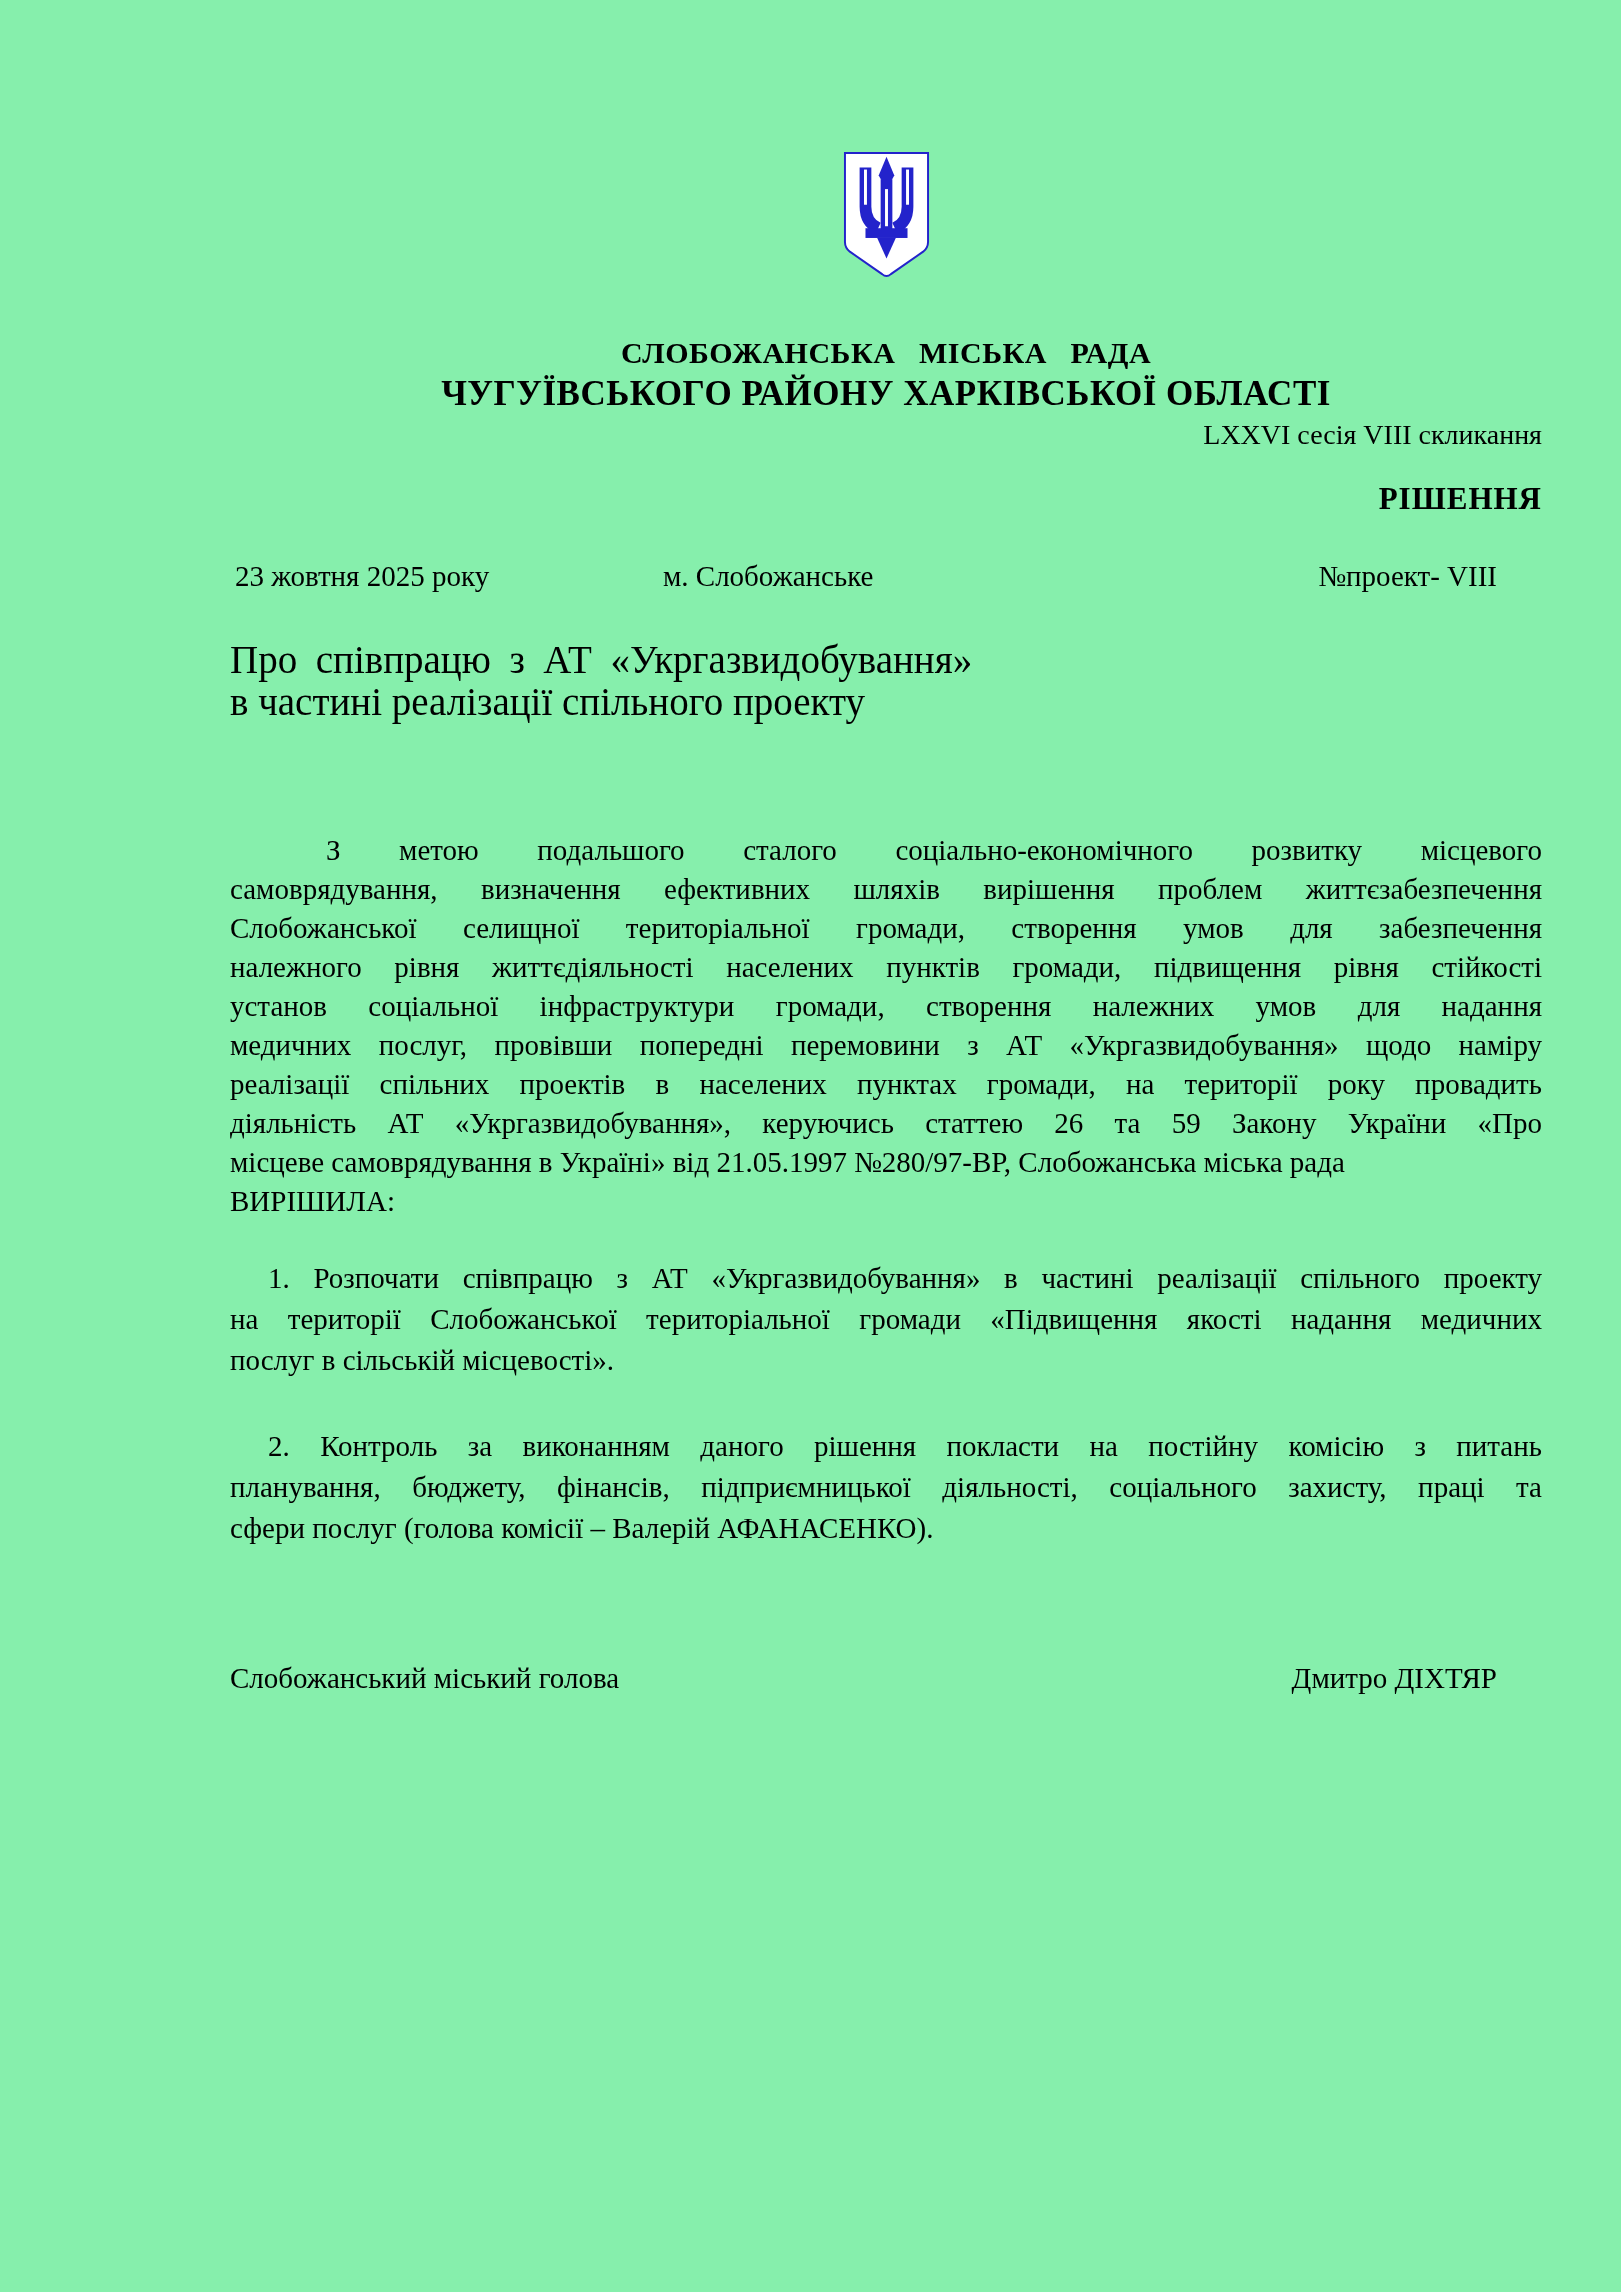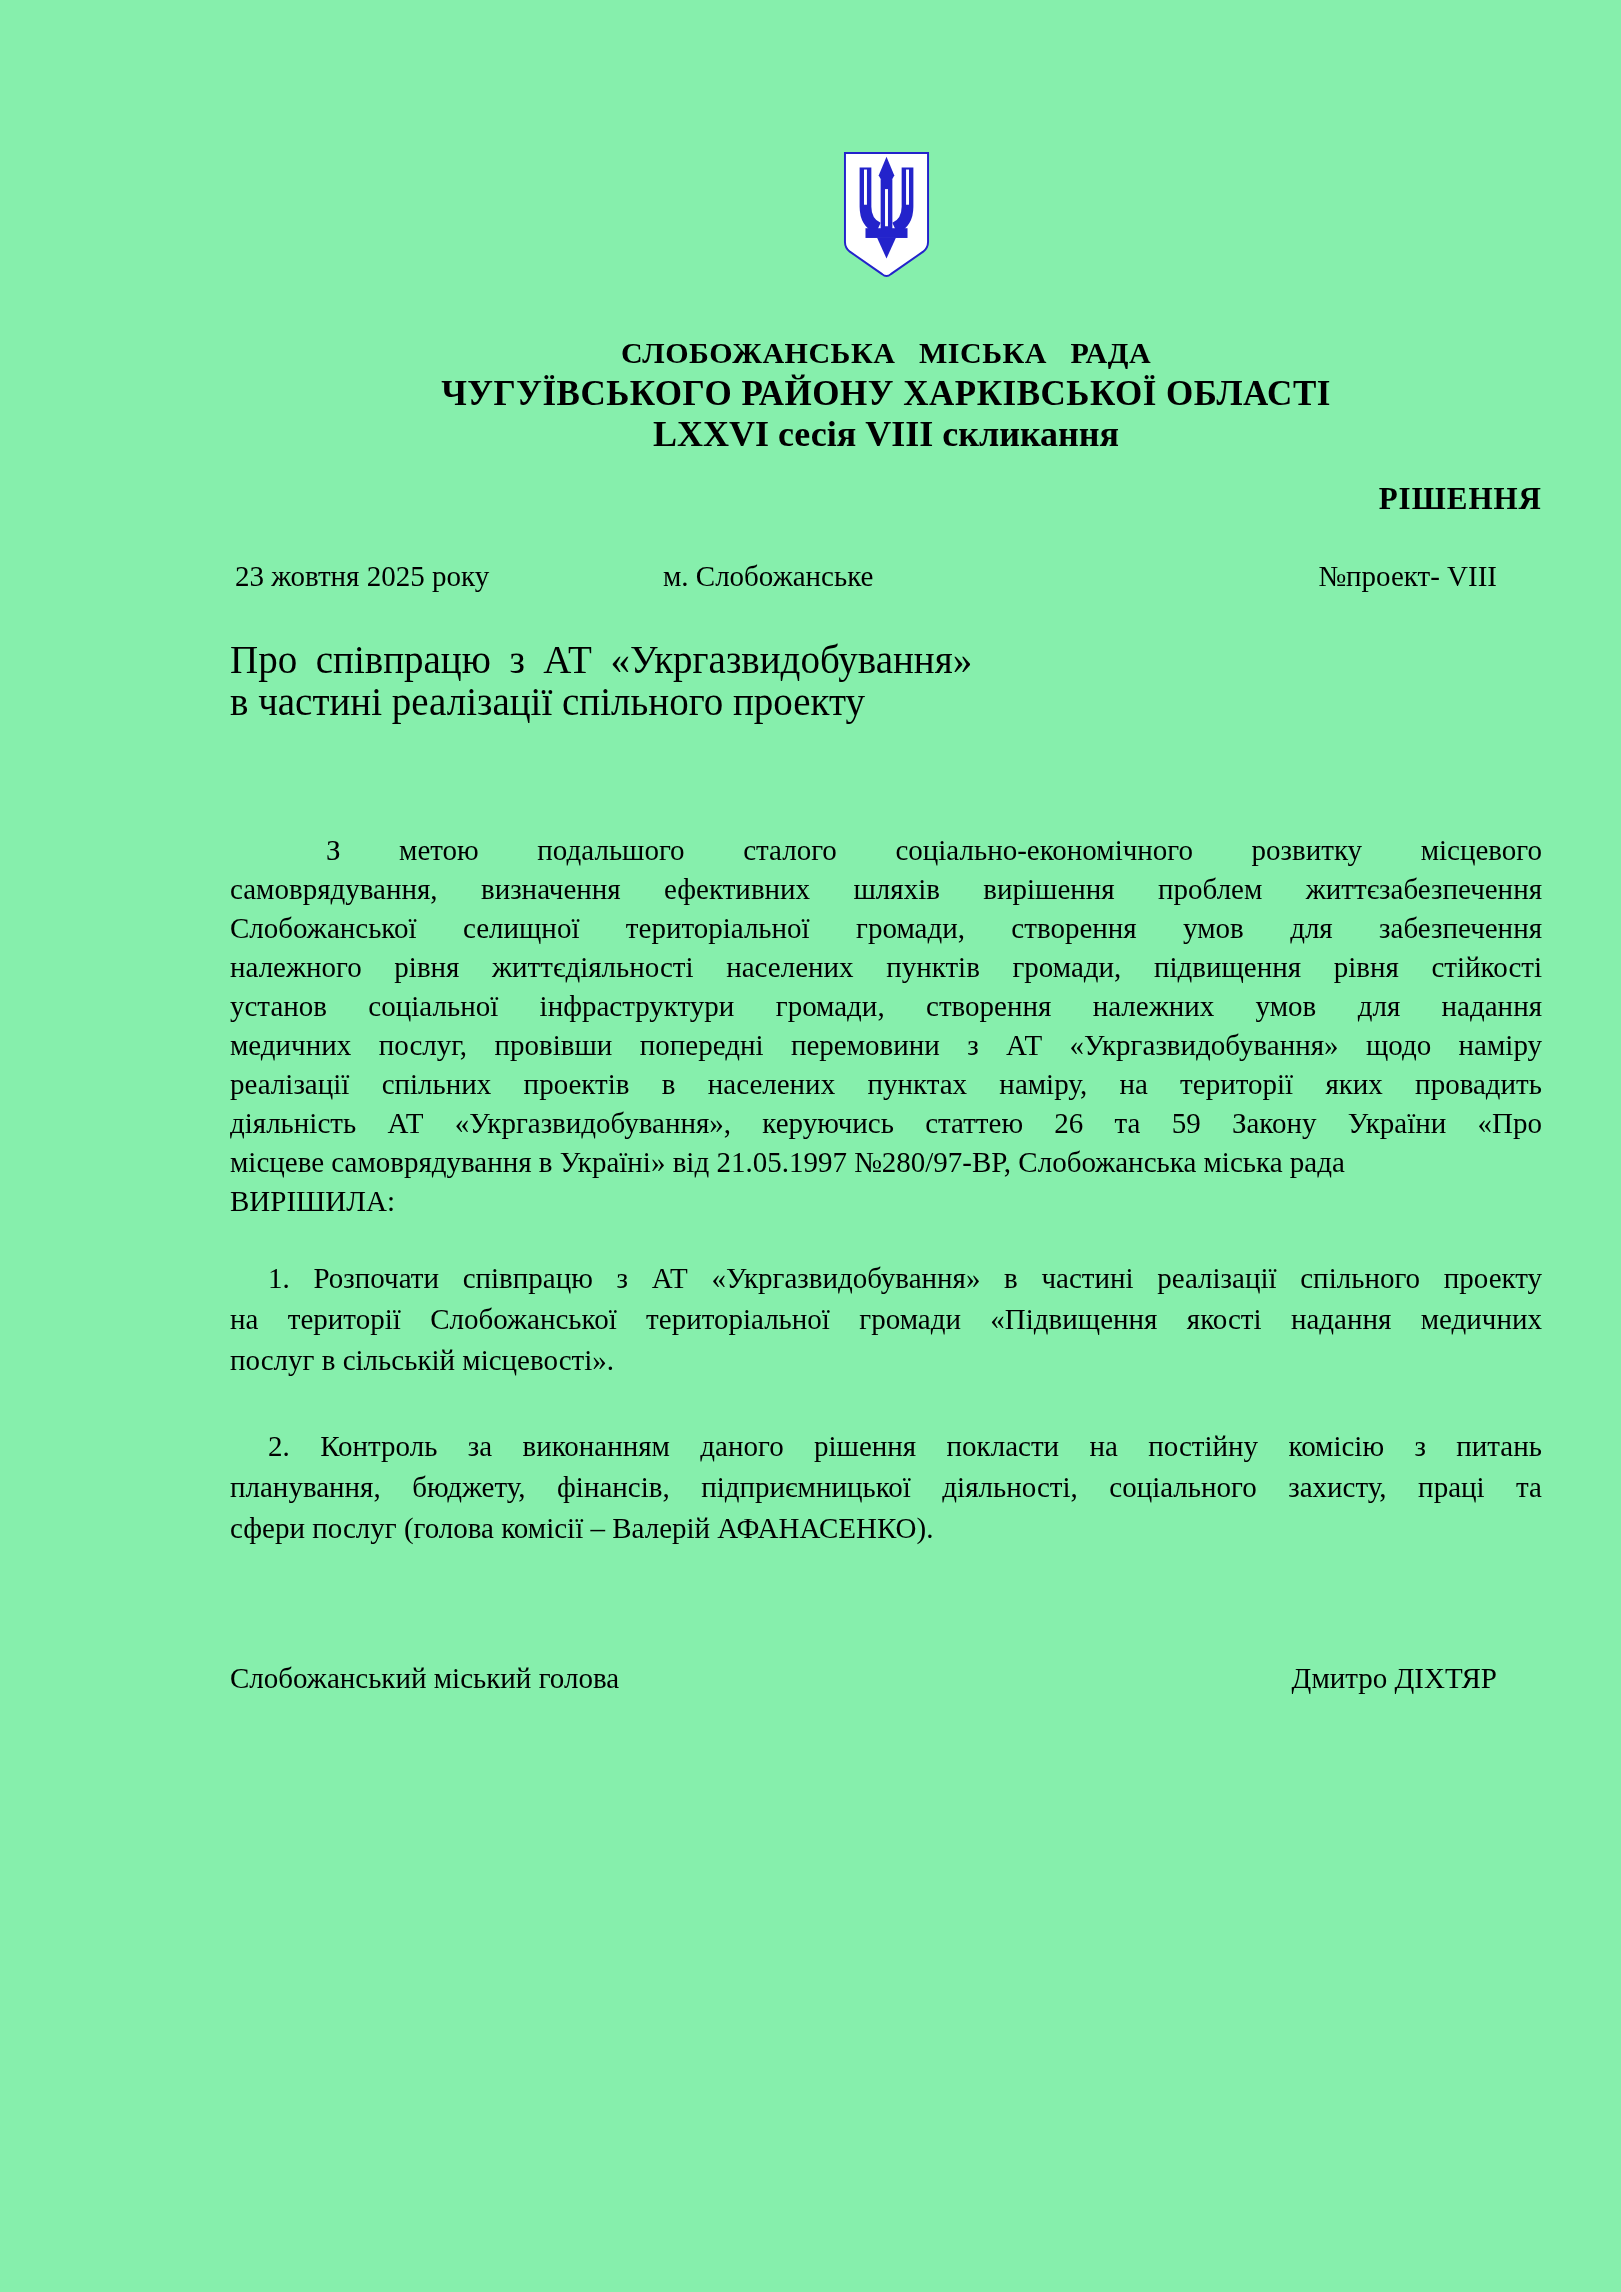--- a/index.html
+++ b/index.html
@@ -12,21 +12,21 @@
   .emblem-wrap { padding-top:150px; text-align:center; }
 
   .org1 {
     margin-top:49px; text-align:center; font-weight:bold;
     font-size:30px; line-height:39px; word-spacing:15.7px; letter-spacing:0.5px;
   }
   .org2 {
     text-align:center; font-weight:bold;
     font-size:35px; line-height:44px; letter-spacing:0.5px;
   }
-  .session { text-align:center; font-size:36px; line-height:37px;font-weight:bold; }
+  .session { text-align:right; font-size:28px; line-height:37px; }
 
   .doctype {
     margin-top:25.5px; text-align:right; font-weight:bold;
     font-size:31px; line-height:39px; letter-spacing:1px;
   }
 
   .meta-row { margin-top:39px; display:flex; font-size:29px; line-height:39px; }
   .meta-date   { width:33%; padding-left:4.9px; box-sizing:border-box; }
   .meta-place  { width:33%; text-align:left; }
   .meta-number { flex:1; text-align:right; padding-right:45px; }
@@ -94,21 +94,21 @@
       <div class="l2">в частині реалізації спільного проекту</div>
     </div>
 
     <div class="preamble">
       <div class="jline ind98">З метою подальшого сталого соціально-економічного розвитку місцевого</div>
       <div class="jline">самоврядування, визначення ефективних шляхів вирішення проблем життєзабезпечення</div>
       <div class="jline">Слобожанської селищної територіальної громади, створення умов для забезпечення</div>
       <div class="jline">належного рівня життєдіяльності населених пунктів громади, підвищення рівня стійкості</div>
       <div class="jline">установ соціальної інфраструктури громади, створення належних умов для надання</div>
       <div class="jline">медичних послуг, провівши попередні перемовини з АТ «Укргазвидобування» щодо наміру</div>
-      <div class="jline">реалізації спільних проектів в населених пунктах наміру, на території яких провадить</div>
+      <div class="jline">реалізації спільних проектів в населених пунктах громади, на території року провадить</div>
       <div class="jline">діяльність АТ «Укргазвидобування», керуючись статтею 26 та 59 Закону України «Про</div>
       <div class="jline last">місцеве самоврядування в Україні» від 21.05.1997 №280/97-ВР, Слобожанська міська рада</div>
     </div>
 
     <div class="resolved">ВИРІШИЛА:</div>
 
     <div class="item item-1">
       <div class="jline ind39">1. Розпочати співпрацю з АТ «Укргазвидобування» в частині реалізації спільного проекту</div>
       <div class="jline">на території Слобожанської територіальної громади «Підвищення якості надання медичних</div>
       <div class="jline last">послуг в сільській місцевості».</div>

